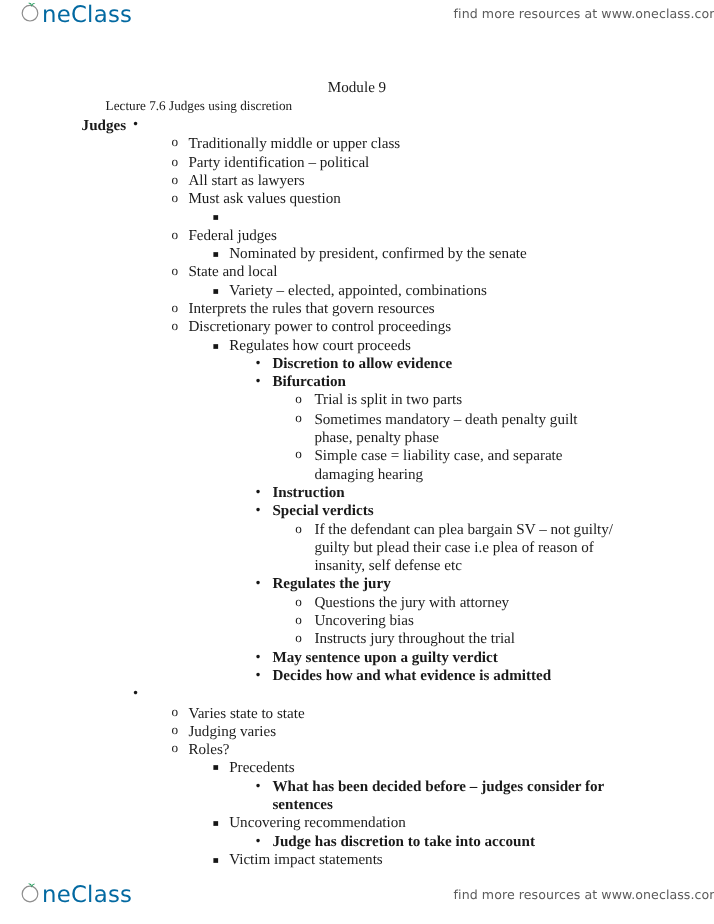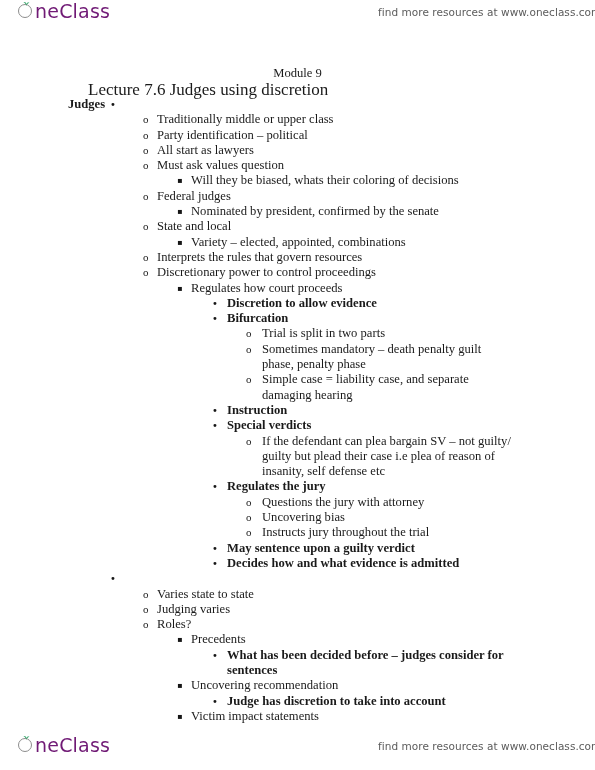--- a/index.html
+++ b/index.html
@@ -63,21 +63,21 @@
     position: absolute;
     left: 5px;
     top: -4px;
     width: 7px;
     height: 6px;
     color: #1f9c5a;
   }
   .wm-logo .logo-word {
     font-size: 19px;
     line-height: 19px;
-    color: #701a75;
+    color: #0369a1;
   }
 
   .wm-tagline {
     position: absolute;
     left: 378px;
     top: 6px;
     font-family: "DejaVu Sans", "Liberation Sans", sans-serif;
     font-size: 10.5px;
     color: #5b5b5b;
     white-space: nowrap;
@@ -97,21 +97,21 @@
     top: 66px;
     width: 595px;
     text-align: center;
     font-size: 12.6px;
     line-height: 15.3px;
   }
   .doc-subtitle {
     position: absolute;
     left: 88px;
     top: 82px;
-    font-size: 17px;
+    font-size: 11px;
     line-height: 15.3px;
     white-space: nowrap;
   }
 
   .outline {
     position: absolute;
     left: 0;
     top: 97px;
     width: 595px;
   }
@@ -190,21 +190,20 @@
       <div class="li lv2">
         <span class="bul circle">o</span>
         <span class="txt">All start as lawyers</span>
       </div>
       <div class="li lv2">
         <span class="bul circle">o</span>
         <span class="txt">Must ask values question</span>
       </div>
       <div class="li lv3">
         <span class="bul square">▪</span>
-        <span class="txt">Will they be biased, whats their coloring of decisions</span>
       </div>
       <div class="li lv2">
         <span class="bul circle">o</span>
         <span class="txt">Federal judges</span>
       </div>
       <div class="li lv3">
         <span class="bul square">▪</span>
         <span class="txt">Nominated by president, confirmed by the senate</span>
       </div>
       <div class="li lv2">

